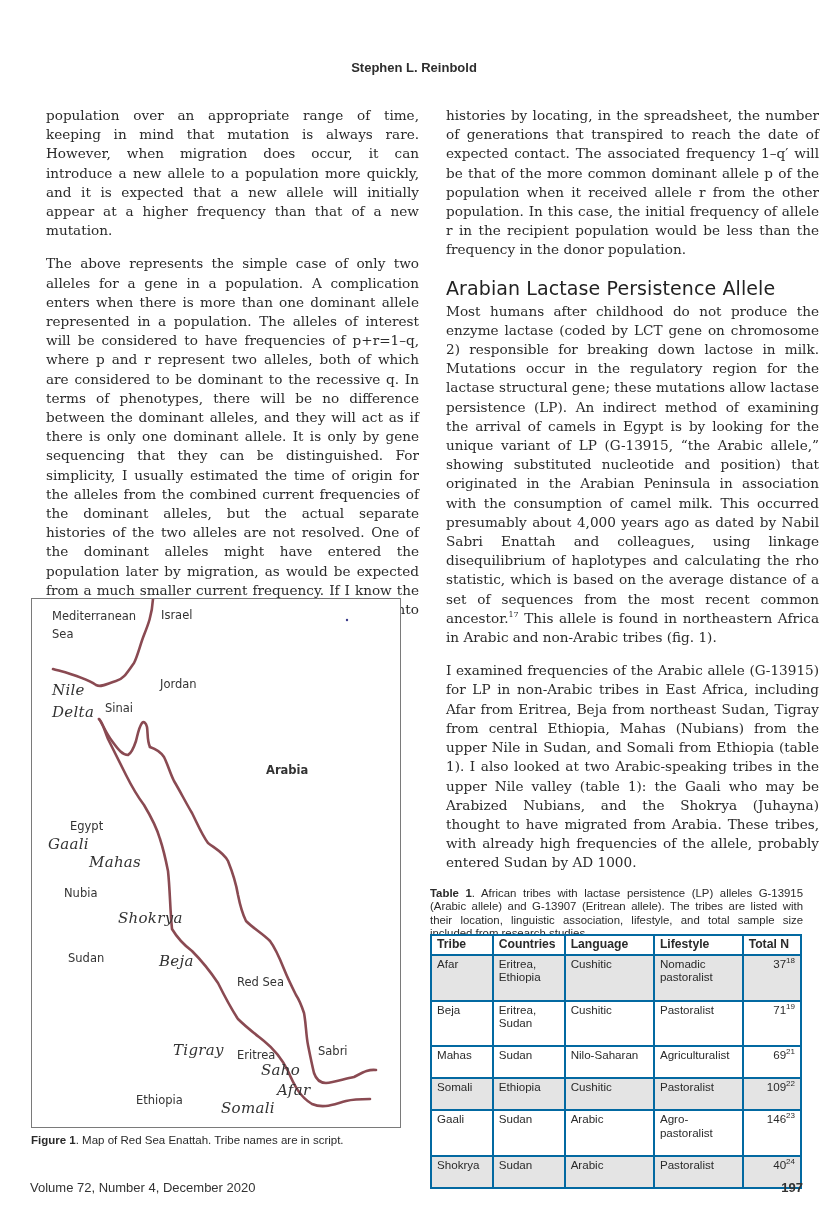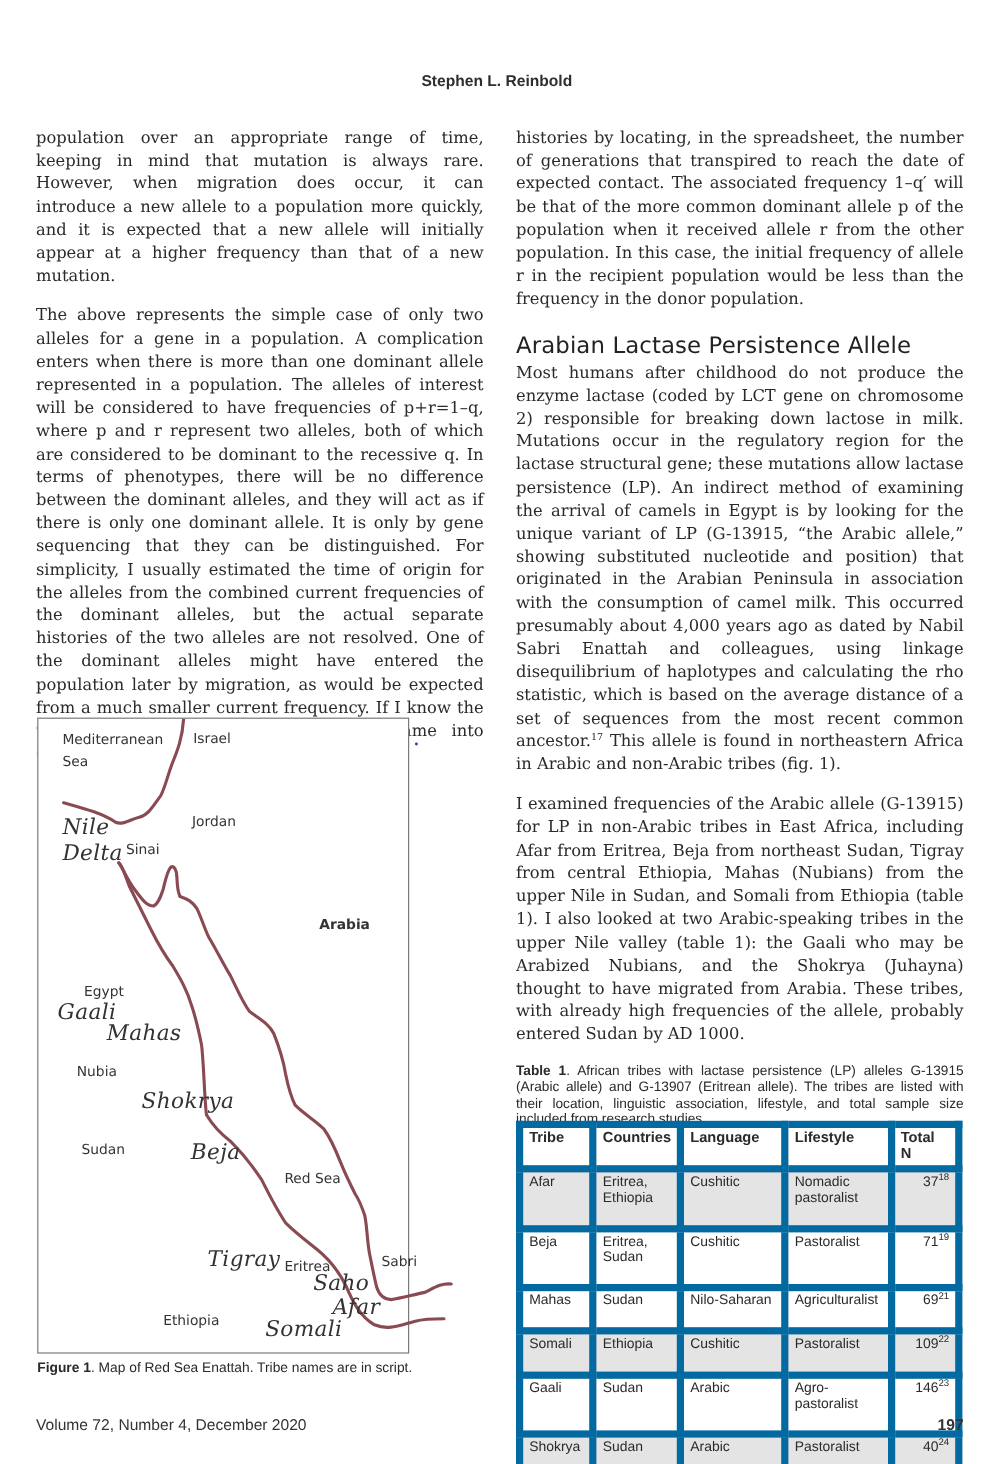--- a/index.html
+++ b/index.html
@@ -1,45 +1,45 @@
 <!DOCTYPE html>
 <html><head>
 <meta charset="utf-8">
 <style>
   html, body { margin: 0; padding: 0; background: #ffffff; }
   body { width: 828px; height: 1220px; position: relative; overflow: hidden; color: #2b2b2b; }
   .running-head { position: absolute; top: 60px; left: 0; width: 828px; text-align: center;
     font-family: "Liberation Sans", sans-serif; font-weight: bold; font-size: 13px; color: #2e2e2e; }
   .col { position: absolute; font-family: "DejaVu Serif", "Liberation Serif", serif; font-size: 13.6px;
-    line-height: 19.2px; text-align: justify; color: #2a2a2a; }
+    line-height: 19.2px; text-align: justify; color: #2a2a2a; margin-left: 16px; }
   .col p { margin: 0; }
   .col-left { left: 30px; top: 106px; width: 373px; }
   .col-right { left: 430px; top: 106px; width: 373px; }
   .col-left .para + .para { margin-top: 14px; }
   .section-heading { font-family: "DejaVu Sans", "Liberation Sans", sans-serif; font-size: 19px;
     font-weight: normal; color: #222; margin: 16px 0 2px 0; text-align: left; line-height: 24px; letter-spacing: 0.1px; }
   .right-p { margin-top: 0; }
   .right-p.spaced { margin-top: 14px; }
   sup { font-size: 8px; line-height: 0; vertical-align: super; }
 
   
-  .figure-box { position: absolute; left: 31px; top: 598px; width: 310px; height: 530px;
+  .figure-box { position: absolute; left: 31px; top: 598px; width: 370px; height: 530px;
     border: 1px solid #7a7a7a; box-sizing: border-box; background: #fff; }
   .figure-box svg { position: absolute; left: 0; top: 0; width: 370px; height: 530px; }
   .map-label { position: absolute; font-family: "DejaVu Sans", "Liberation Sans", sans-serif; font-size: 11.5px; color: #333; line-height: 14px; white-space: nowrap; }
-  .map-script { position: absolute; font-family: "DejaVu Serif", "Liberation Serif", serif; font-style: italic; font-size: 18px; color: #333; line-height: 14px; white-space: nowrap; letter-spacing: 0.3px; }
+  .map-script { position: absolute; font-family: "DejaVu Serif", "Liberation Serif", serif; font-style: italic; font-size: 15px; color: #333; line-height: 14px; white-space: nowrap; letter-spacing: 0.3px; }
   .fig-caption { position: absolute; left: 31px; top: 1134px; width: 380px; font-family: "Liberation Sans", sans-serif; font-size: 11.5px; color: #2a2a2a; }
   .fig-caption b { font-weight: bold; }
 
   
   .table-caption { position: absolute; left: 430px; top: 887px; width: 373px; font-family: "Liberation Sans", sans-serif; font-size: 11.4px; line-height: 13.3px; text-align: justify; color: #2a2a2a; }
   .table-caption b { font-weight: bold; }
   table.data-table { position: absolute; left: 430px; top: 934px; width: 372px; border-collapse: collapse;
     font-family: "Liberation Sans", sans-serif; font-size: 11.6px; color: #2a2a2a; }
-  table.data-table th, table.data-table td { border: 6px solid #0369a1; padding: 1px 5px 16px 5px; vertical-align: top; line-height: 13.2px; text-align: left; }
+  table.data-table th, table.data-table td { border: 2px solid #0369a1; padding: 1px 5px 16px 5px; vertical-align: top; line-height: 13.2px; text-align: left; }
   table.data-table th { font-weight: bold; font-size: 12.2px; padding-top: 2px; padding-bottom: 3px; background: #fff; }
   table.data-table tr.shaded td { background: #e4e4e4; }
   table.data-table td.num, table.data-table th.num { text-align: right; }
   table.data-table th.num { text-align: left; }
 
   .footer-left { position: absolute; left: 30px; top: 1180px; font-family: "Liberation Sans", sans-serif; font-size: 13px; color: #333; }
   .footer-right { position: absolute; right: 25px; top: 1180px; font-family: "Liberation Sans", sans-serif; font-size: 13px; font-weight: bold; color: #333; }
 </style>
 </head>
 <body>

